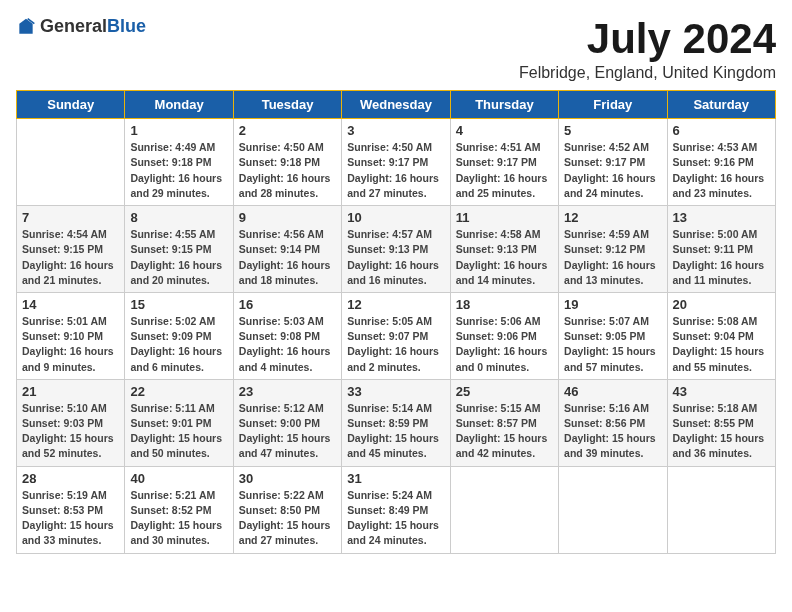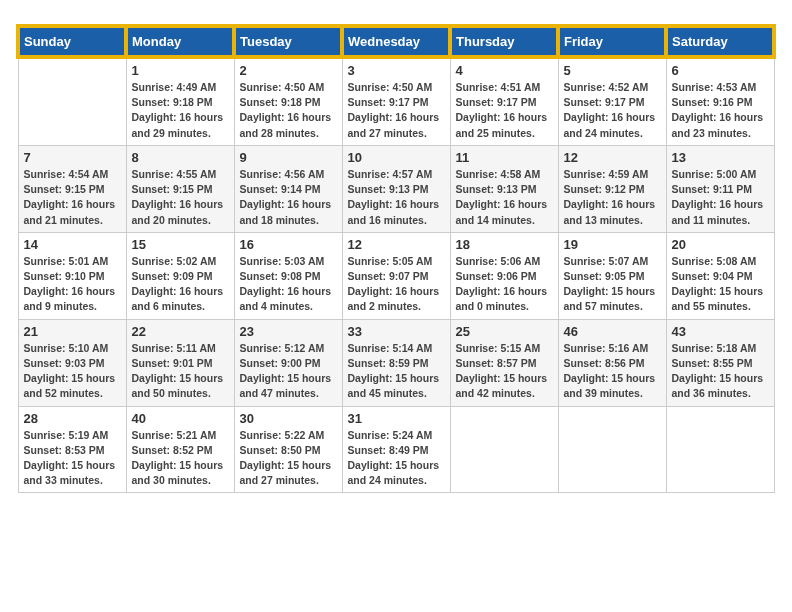--- a/index.html
+++ b/index.html
@@ -51,24 +51,24 @@
     }
     table {
       width: 100%;
       border-collapse: collapse;
       font-size: 11px;
     }
     thead tr th {
       background-color: #1a5fa8;
       color: #fff;
       padding: 6px 4px;
-      text-align: left;
+      text-align: center;
       font-size: 13px;
       font-weight: bold;
-      border: 4px solid #eab308;
+      border: 1px solid #eab308;
     }
     tbody tr td {
       border: 1px solid #ccc;
       padding: 4px 5px;
       vertical-align: top;
       width: 14.28%;
       min-height: 80px;
       background: #fff;
     }
     tbody tr:nth-child(even) td {
@@ -88,20 +88,33 @@
       font-weight: bold;
     }
     .empty-cell {
       background: #fff !important;
     }
   </style>
 </head>
 <body>
 
 <div class="header-area">
+  <div class="logo">
+    <svg class="logo-icon" viewBox="0 0 24 24" xmlns="http://www.w3.org/2000/svg">
+      <path d="M12 2 L20 8 L20 20 L4 20 L4 8 Z" fill="#1a5fa8"></path>
+      <path d="M14 2 L22 8" stroke="#1a5fa8" stroke-width="2" fill="none"></path>
+    </svg>
+    <div>
+      <span class="logo-text-general">General</span><span class="logo-text-blue">Blue</span>
+    </div>
+  </div>
+  <div class="title-area">
+    <div class="month-title">July 2024</div>
+    <div class="location-title">Felbridge, England, United Kingdom</div>
+  </div>
 </div>
 
 <table>
   <thead>
     <tr>
     <th>Sunday</th>
         <th>Monday</th>
         <th>Tuesday</th>
         <th>Wednesday</th>
         <th>Thursday</th>

